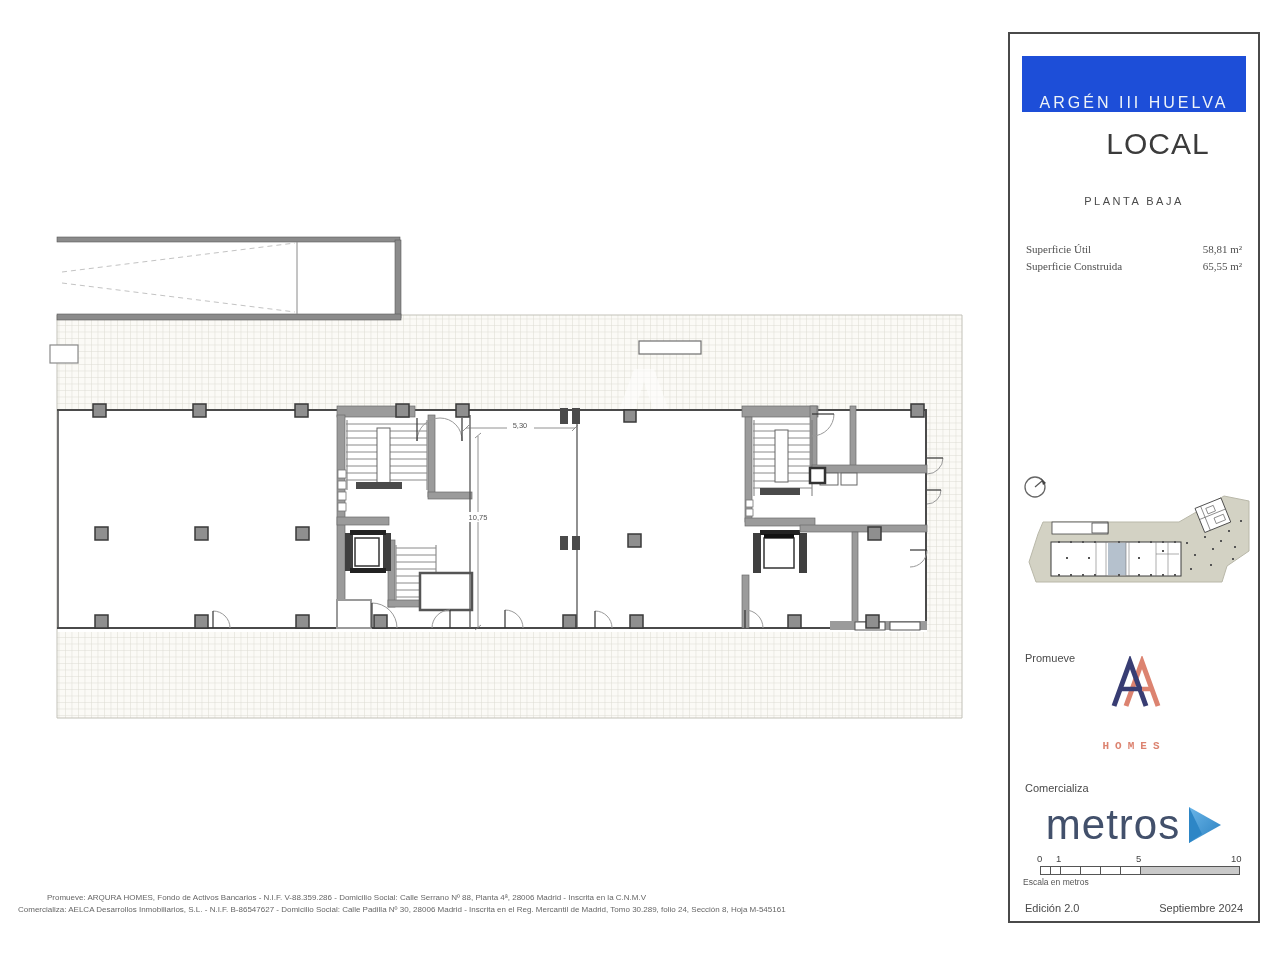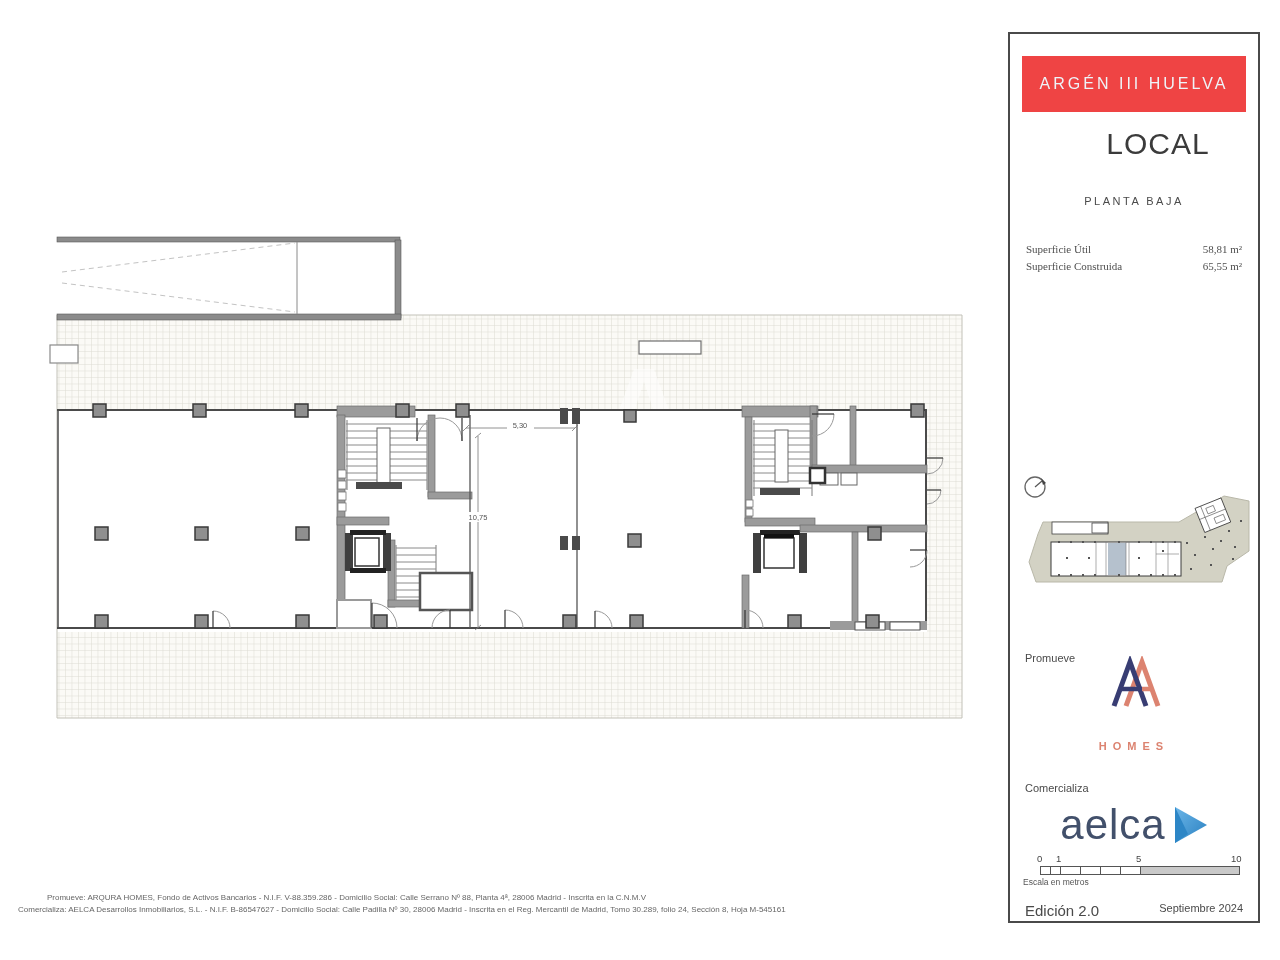--- a/index.html
+++ b/index.html
@@ -10,57 +10,57 @@
   }
   .plan-wrap { position:absolute; left:0; top:0; width:1010px; height:790px; }
 
   
   .card {
     position:absolute; left:1008px; top:32px; width:252px; height:891px;
     background:#ffffff; border:2px solid #4a4a4a;
   }
   .card .hdr {
     position:absolute; left:12px; right:12px; top:22px; height:56px;
-    background:#ef4444; color:#eef3f8; display:flex; align-items:center; justify-content:center;
+    background:#1d4ed8; color:#eef3f8; display:flex; align-items:flex-end; justify-content:center;
     font-size:16px; letter-spacing:3px; font-weight:500;
   }
   .title { position:absolute; left:0; right:0; top:94px; text-align:center;
     color:#3b3b3b; font-size:30px; line-height:31px; letter-spacing:1px; font-weight:400;padding-left:48px; }
   .floor { position:absolute; left:0; right:0; top:161px; text-align:center;
     color:#4a4a4a; font-size:11px; letter-spacing:2.5px; }
   .areas { position:absolute; left:16px; right:16px; top:207px;font-family:Liberation Serif, serif; }
   .arow { display:flex; justify-content:space-between; font-size:11px; color:#4f4f4f; line-height:17px; }
 
   .compass { position:absolute; left:12px; top:440px; }
   .minimap { position:absolute; left:8px; top:456px; }
 
   .seclabel { position:absolute; left:15px; font-size:11px; color:#4a4a4a; }
   .lbl-promueve { top:618px; }
   .lbl-comercializa { top:748px; }
 
   .amark { position:absolute; left:96px; top:622px; }
   .arqura-name { position:absolute; left:0; right:0; top:676px; text-align:center;
     color:#383d73; font-size:24px; letter-spacing:3px; font-weight:400; }
   .arqura-sub { position:absolute; left:0; right:0; top:706px; text-align:center;
-    color:#dc8370; font-size:11px; letter-spacing:6px; font-weight:bold; }
+    color:#dc8370; font-size:11px; letter-spacing:6px; font-weight:bold;font-family:Liberation Mono, monospace; }
 
   .aelca-row { position:absolute; left:0; right:0; top:766px; height:50px;
     display:flex; align-items:center; justify-content:center; gap:8px; }
   .aelca-text { color:#42506b; font-size:42px; font-weight:400; letter-spacing:1px; line-height:42px; }
 
   .scalebar { position:absolute; left:30px; top:832px; width:200px; height:9px;
     display:flex; border:1px solid #555; }
   .scalebar .c { border-right:1px solid #555; background:#fff; }
   .scalebar .c:last-child { border-right:none; background:#c9c9c9; }
   .ticklabels { position:absolute; top:819px; left:0; width:100%; height:11px;
     font-size:9.5px; color:#444; }
   .ticklabels span { position:absolute; }
   .scale-caption { position:absolute; left:13px; top:843px; font-size:8.5px; color:#555; }
 
-  .edition { position:absolute; left:15px; top:868px; font-size:15px; color:#4a4a4a; }
+  .edition { position:absolute; left:15px; top:868px; font-size:11px; color:#4a4a4a; }
   .date { position:absolute; right:15px; top:868px; font-size:11px; color:#4a4a4a; }
 
   
   .disclaimer { position:absolute; left:18px; top:876px; width:950px;
     font-size:10px; color:#4d4d4d; letter-spacing:0.2px; }
   .legal { position:absolute; left:18px; width:960px; font-size:8px; color:#666; }
   .legal1 { top:893px;padding-left:29px; }
   .legal2 { top:905px; }
 </style>
 </head>
@@ -390,21 +390,21 @@
     <svg class="amark" width="60" height="52" viewBox="0 0 60 52">
       <polyline points="20,50 36,6 52,50" fill="none" stroke="#dc8370" stroke-width="5"></polyline>
       <polyline points="8,50 24,6 40,50" fill="none" stroke="#383d73" stroke-width="5"></polyline>
       <line x1="13" y1="33" x2="36" y2="33" stroke="#383d73" stroke-width="4.5"></line>
       <line x1="36" y1="33" x2="47" y2="33" stroke="#dc8370" stroke-width="4.5"></line>
     </svg>
     <div class="arqura-sub">HOMES</div>
 
     <div class="seclabel lbl-comercializa">Comercializa</div>
     <div class="aelca-row">
-      <span class="aelca-text">aelca</span>
+      <span class="aelca-text">metros</span>
       <svg width="34" height="38" viewBox="0 0 34 38">
         <polygon points="1,1 33,19 1,37" fill="url(#triblue2)"></polygon>
         <defs>
           <linearGradient id="triblue2" x1="0" y1="0" x2="1" y2="1">
             <stop offset="0" stop-color="#6ab5e8"></stop>
             <stop offset="1" stop-color="#2a80c0"></stop>
           </linearGradient>
         </defs>
         <polygon points="1,1 1,37 14,28" fill="#2d86c6"></polygon>
       </svg>

